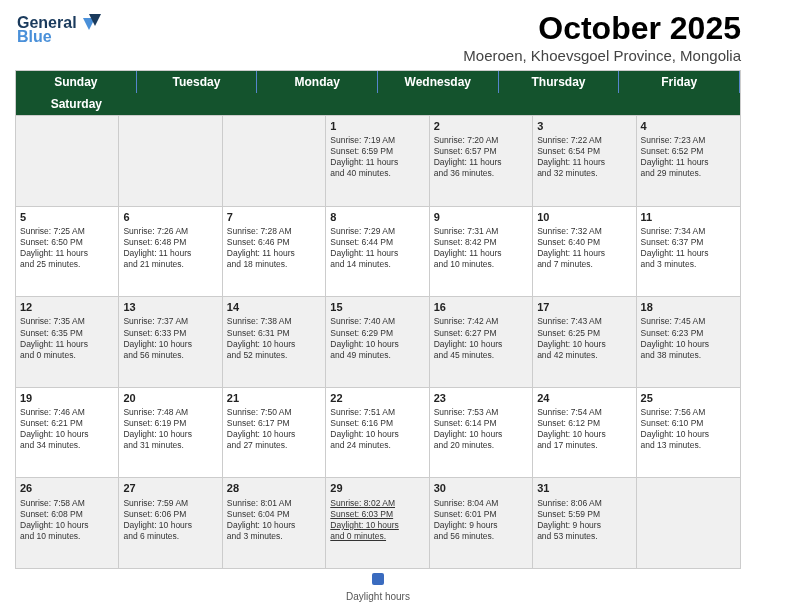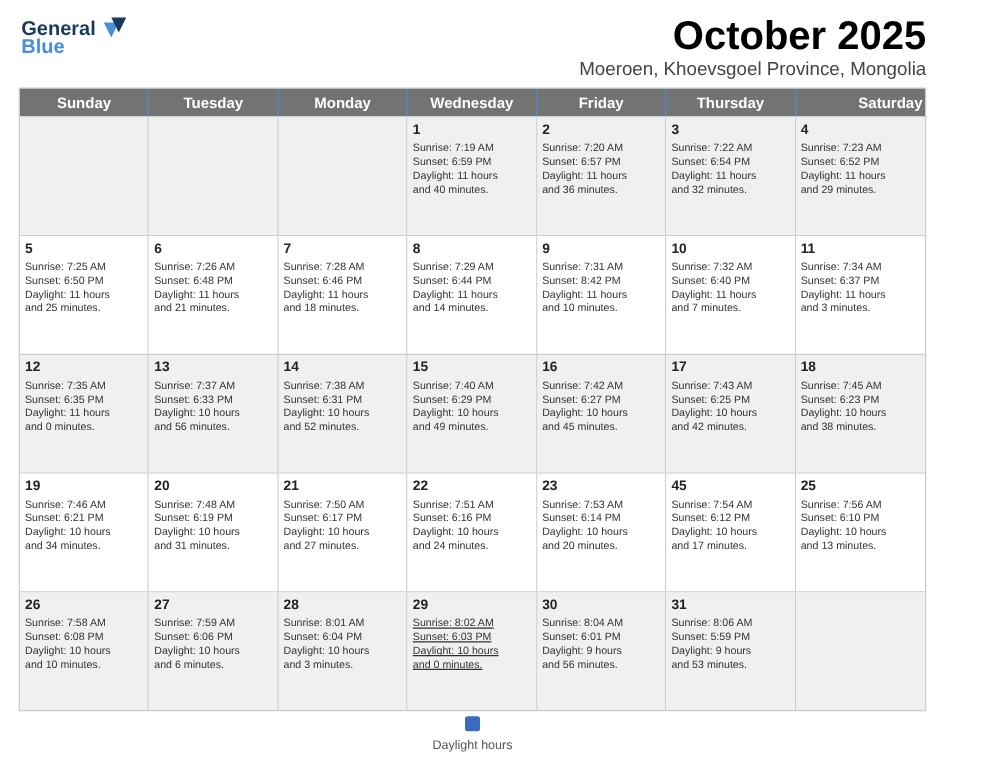--- a/index.html
+++ b/index.html
@@ -41,32 +41,32 @@
       color: #444;
     }
     .calendar {
       flex: 1;
       display: flex;
       flex-direction: column;
       border: 1px solid #ccc;
     }
     .cal-header {
       display: grid;
-      grid-template-columns: repeat(7, 1fr);
-      background: #737373;
+      grid-template-columns: repeat(6, 1fr);
+      background: #14532d;
     }
     .cal-header-cell {
       color: #fff;
       font-size: 12px;
       font-weight: bold;
       text-align: center;
       padding: 4px 2px;
       border-right: 1px solid #5585cc;
     }
-    .cal-header-cell:last-child { border-right: none; text-align: right; }
+    .cal-header-cell:last-child { border-right: none; }
     .cal-body {
       flex: 1;
       display: flex;
       flex-direction: column;
     }
     .cal-row {
       display: grid;
       grid-template-columns: repeat(7, 1fr);
       flex: 1;
       border-top: 1px solid #ccc;
@@ -127,22 +127,22 @@
       <div class="subtitle">Moeroen, Khoevsgoel Province, Mongolia</div>
     </div>
   </div>
 
   <div class="calendar">
     <div class="cal-header">
     <div class="cal-header-cell">Sunday</div>
         <div class="cal-header-cell">Tuesday</div>
         <div class="cal-header-cell">Monday</div>
         <div class="cal-header-cell">Wednesday</div>
+        <div class="cal-header-cell">Thursday</div>
         <div class="cal-header-cell">Friday</div>
-        <div class="cal-header-cell">Thursday</div>
         <div class="cal-header-cell">Saturday</div>
       </div>
     <div class="cal-body">
     <div class="cal-row">
           <div class="cal-cell shaded"></div>
           <div class="cal-cell shaded"></div>
           <div class="cal-cell shaded"></div>
           <div class="cal-cell shaded">
             <div class="day-num">1</div>
             <div style="white-space: pre-line;">Sunrise: 7:19 AM
@@ -304,21 +304,21 @@
 and 24 minutes.</div>
           </div>
           <div class="cal-cell">
             <div class="day-num">23</div>
             <div style="white-space: pre-line;">Sunrise: 7:53 AM
 Sunset: 6:14 PM
 Daylight: 10 hours
 and 20 minutes.</div>
           </div>
           <div class="cal-cell">
-            <div class="day-num">45</div>
+            <div class="day-num">24</div>
             <div style="white-space: pre-line;">Sunrise: 7:54 AM
 Sunset: 6:12 PM
 Daylight: 10 hours
 and 17 minutes.</div>
           </div>
           <div class="cal-cell">
             <div class="day-num">25</div>
             <div style="white-space: pre-line;">Sunrise: 7:56 AM
 Sunset: 6:10 PM
 Daylight: 10 hours

